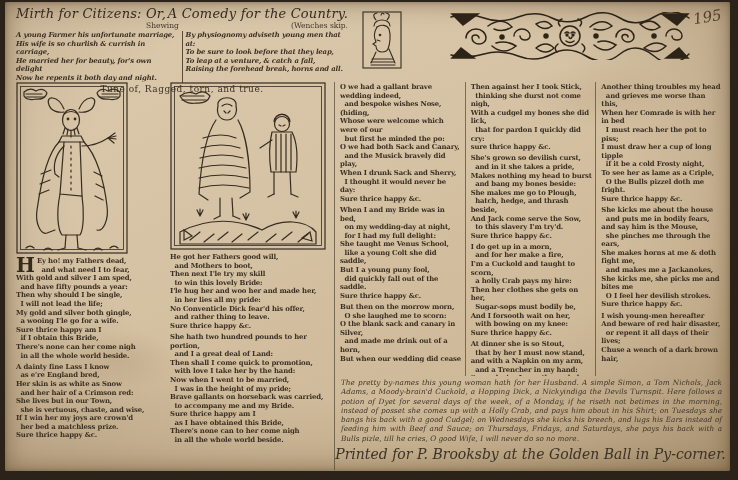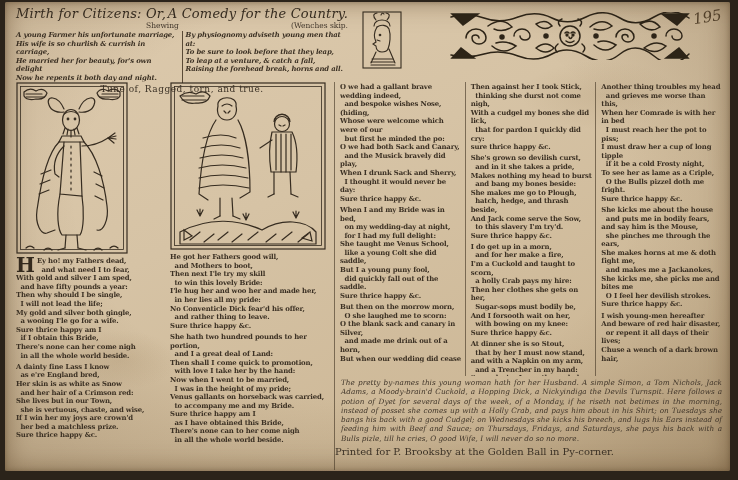--- a/index.html
+++ b/index.html
@@ -35,21 +35,21 @@
   #cols345{display:flex;height:294px;}
   #col3,#col4,#col5{flex:1;padding:1px 3px 0 5px;}
   #col4,#col5{border-left:1px solid rgba(74,60,42,.65);}
   .line{font-weight:600;font-size:6.9px;line-height:8.6px;color:#3c3124;white-space:pre-wrap;
         letter-spacing:-0.15px;}
   .line.gap{height:2.6px;}
   .dropcap{float:left;font-size:20px;line-height:17px;font-weight:700;color:#342a1e;margin:0 2px 0 0;}
   .woodcut{display:block;margin-bottom:3px;}
   #prose{padding:2px 4px 0 6px;font-size:7.3px;line-height:9.3px;font-style:italic;
          color:#41362a;text-align:justify;}
-  #imprint{margin-top:3px;text-align:left;font-size:10px;color:#3c3226;}
+  #imprint{margin-top:3px;text-align:center;font-style:italic;font-size:14px;color:#3c3226;}
   .stain{position:absolute;pointer-events:none;border-radius:50%;}
   #stain1{left:60px;top:330px;width:120px;height:60px;background:radial-gradient(ellipse,rgba(120,90,50,.12),rgba(0,0,0,0) 70%);}
   #stain2{left:520px;top:60px;width:160px;height:70px;background:radial-gradient(ellipse,rgba(120,90,50,.10),rgba(0,0,0,0) 70%);}
   svg{display:block;}
 </style>
 </head>
 <body>
 
 <div id="photo">
   <div id="paper"></div>
@@ -242,21 +242,21 @@
             <div class="line">No Conventicle Dick fear'd his offer,</div>
             <div class="line">  and rather thing to leave.</div>
             <div class="line">Sure thrice happy &amp;c.</div>
             <div class="line gap"></div>
             <div class="line">She hath two hundred pounds to her portion,</div>
             <div class="line">  and I a great deal of Land:</div>
             <div class="line">Then shall I come quick to promotion,</div>
             <div class="line">  with love I take her by the hand:</div>
             <div class="line">Now when I went to be married,</div>
             <div class="line">  I was in the height of my pride;</div>
-            <div class="line">Venus gallants on horseback was carried,</div>
+            <div class="line">Brave gallants on horseback was carried,</div>
             <div class="line">  to accompany me and my Bride.</div>
             <div class="line">Sure thrice happy am I</div>
             <div class="line">  as I have obtained this Bride,</div>
             <div class="line">There's none can to her come nigh</div>
             <div class="line">  in all the whole world beside.</div>
           </div>
       </div>
     </div>
 
     <div id="right-group">

